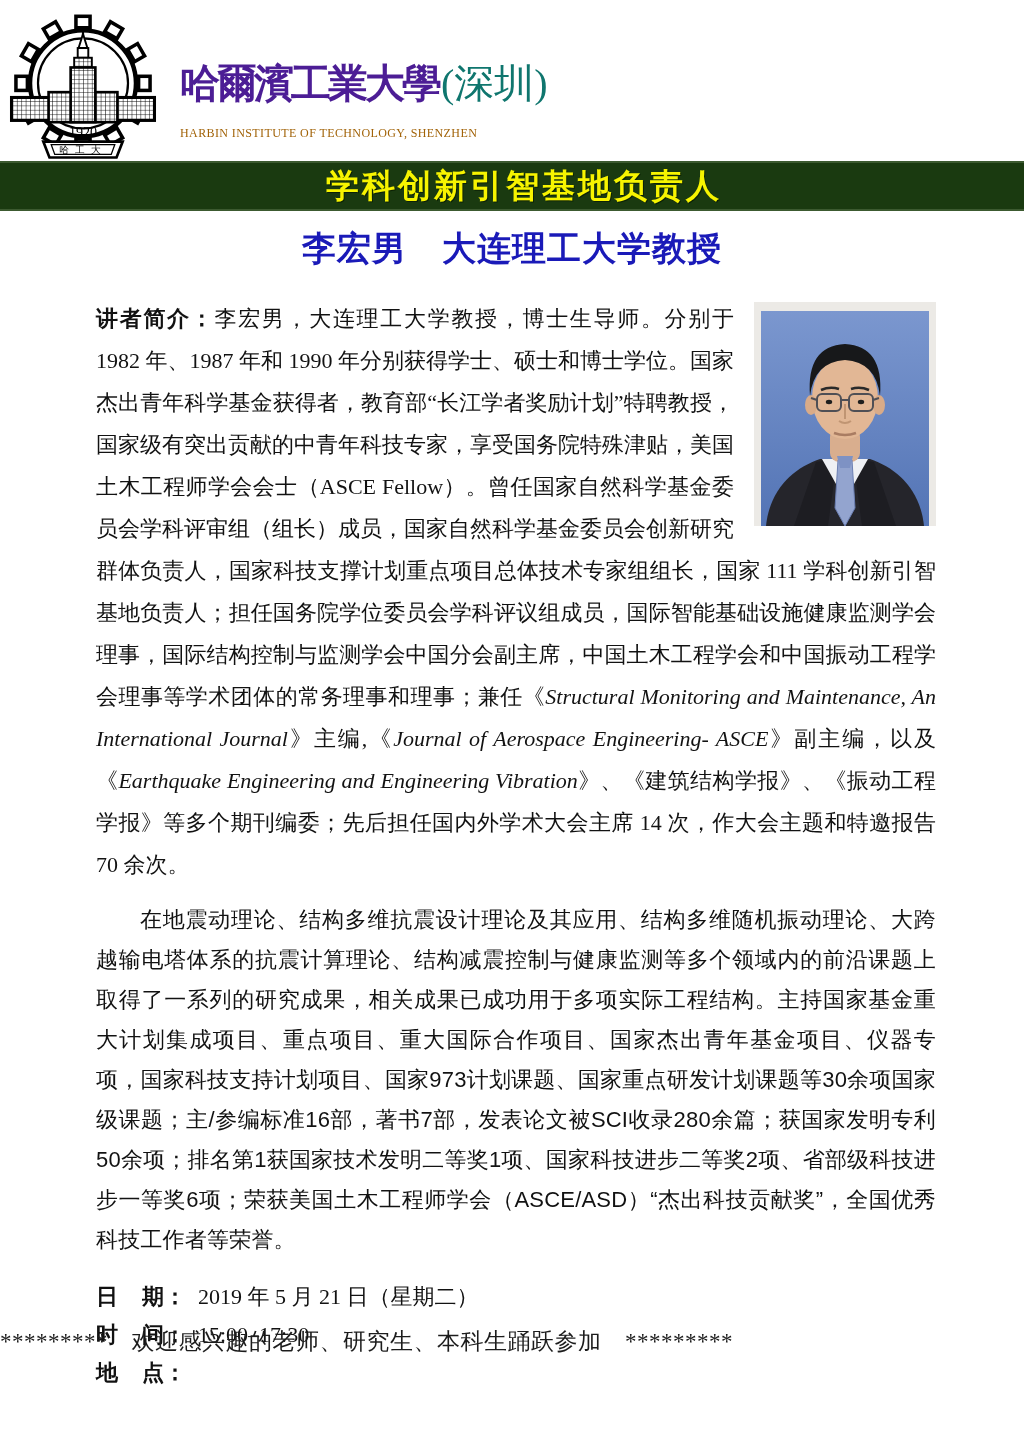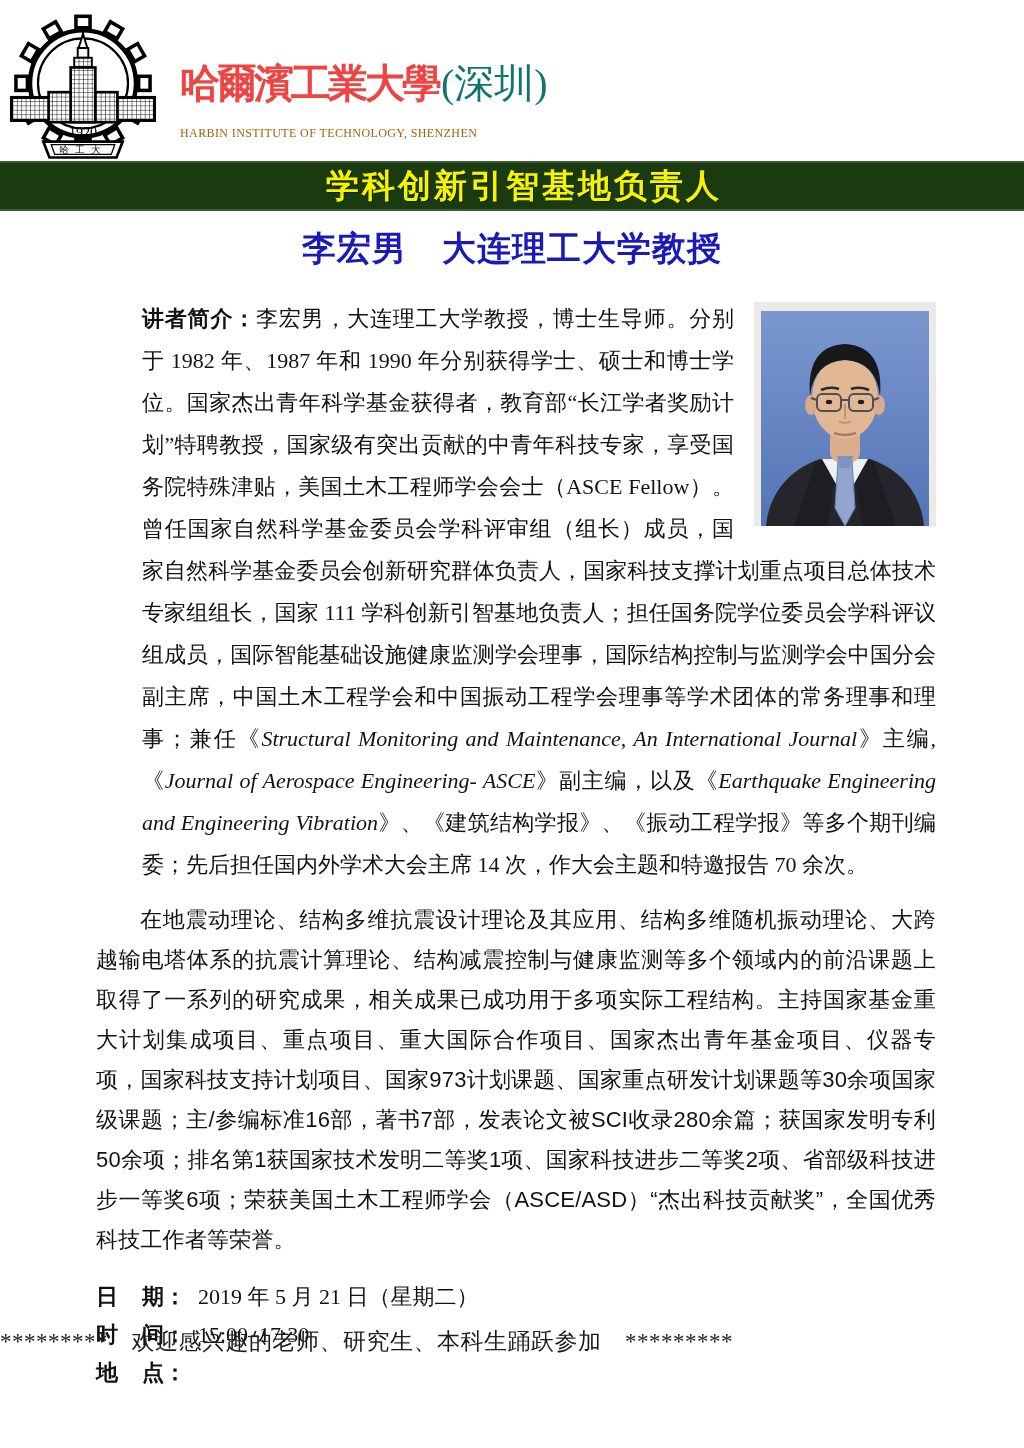--- a/index.html
+++ b/index.html
@@ -14,21 +14,21 @@
     overflow: hidden;
   }
   
   .header { position: absolute; top: 0; left: 0; right: 0; height: 161px; }
   .logo { position: absolute; left: 8px; top: 12px; width: 150px; height: 148px; }
   .school-block { position: absolute; left: 180px; top: 56px; }
   .school-cn { white-space: nowrap; }
   .school-cn .calli {
     font-family: "DejaVu Serif", "Liberation Serif", serif;
     font-weight: 900; font-size: 40px; letter-spacing: -3px;
-    color: #ef4444;
+    color: #4c1d95;
   }
   .school-cn .suffix {
     font-family: "Liberation Serif", serif;
     font-size: 40px; font-weight: 400; margin-left: 2px; color: #0f766e;
   }
   .school-en {
     margin-top: 15px;
     font-family: "Liberation Serif", "DejaVu Serif", serif;
     font-size: 12px; letter-spacing: 0.4px; color: #a16207;
   }
@@ -54,21 +54,21 @@
     font-weight: 700; font-size: 34px; letter-spacing: 1px;
     color: #1a1ab8;
   }
   
   .content { position: absolute; top: 298px; left: 96px; width: 840px; }
   .photo {
     float: right; width: 182px; height: 224px;
     margin: 4px 0 14px 20px;
   }
   .para { margin: 0; font-size: 22px; text-align: justify; }
-  .para-bio { line-height: 42px; font-family: "Liberation Serif", "DejaVu Serif", serif; margin-left: 46px; }
+  .para-bio { line-height: 42px; font-family: "Liberation Serif", "DejaVu Serif", serif; }
   .para-bio .lead { font-weight: 700; }
   .para-bio .jrnl { font-style: italic; font-family: "Liberation Serif", serif; }
   .para-ach {
     margin-top: 14px; line-height: 40px; text-indent: 2em;
     font-family: "Liberation Sans", "DejaVu Sans", sans-serif;
     letter-spacing: 0.2px;
   }
   
   .details { margin-top: 18px; }
   .drow { display: flex; align-items: baseline; line-height: 38px; font-size: 22px; }

